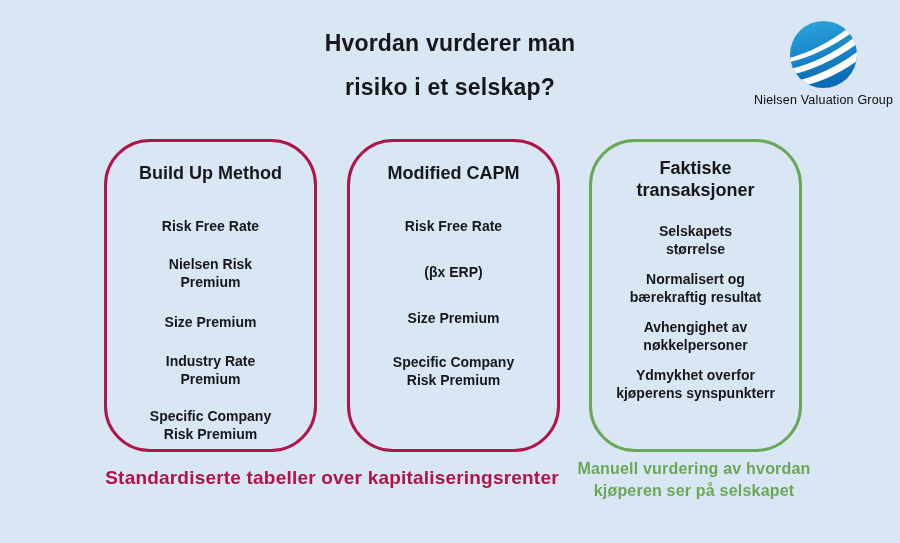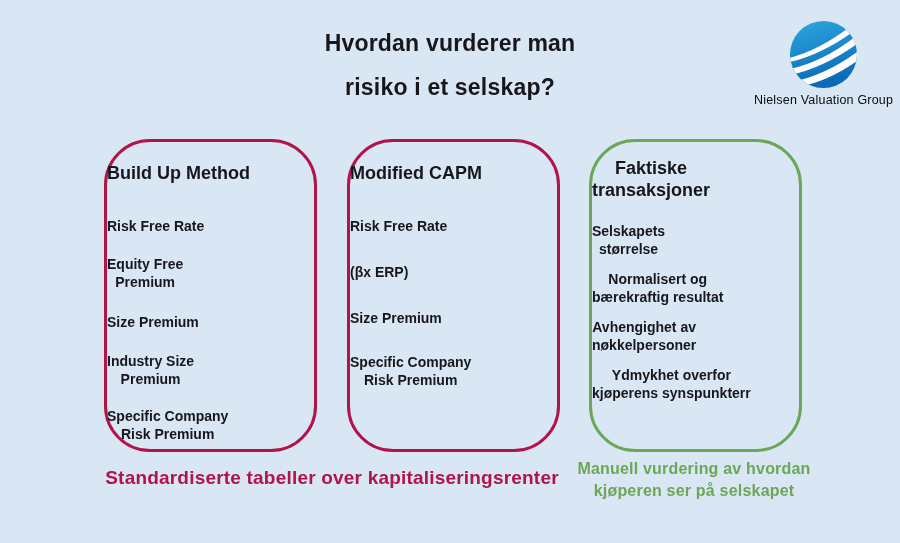--- a/index.html
+++ b/index.html
@@ -31,21 +31,21 @@
   .logo{position:absolute;left:754px;top:21px;width:138px;text-align:center;}
   .logo svg{display:block;margin:0 auto;}
   .logo-text{margin-top:5px;font-size:12.5px;color:#0b0b0b;letter-spacing:.2px;white-space:nowrap;}
 
   
   .box{
     position:absolute;top:139px;width:213px;height:313px;
     border:3.5px solid var(--crimson);
     border-radius:46px;
     text-align:center;color:var(--text);
-    display:flex;flex-direction:column;align-items:flex-start;
+    display:flex;flex-direction:column;align-items:center;
   }
   .box.b1{left:104px;}
   .box.b2{left:347px;}
   .box.b3{left:589px;border-color:var(--green);}
   .box h2{
     font-size:18px;font-weight:700;line-height:22px;
     margin-top:20px;white-space:pre-line;
   }
   .box .item{
     font-size:14px;font-weight:700;line-height:18px;
@@ -92,24 +92,24 @@
         <path d="M-4,48 Q30,42 65,15 L67.5,21.5 Q32,47 -2,53.5 Z"></path>
         <path d="M2,60 Q36,53 68,29 L69.5,37 Q38,60 8,65 Z"></path>
       </g>
     </svg>
     <div class="logo-text">Nielsen Valuation Group</div>
   </div>
 
   <section class="box b1">
     <h2>Build Up Method</h2>
     <div class="item i1">Risk Free Rate</div>
-    <div class="item i2">Equity Free
+    <div class="item i2">Nielsen Risk
 Premium</div>
     <div class="item i3">Size Premium</div>
-    <div class="item i4">Industry Size
+    <div class="item i4">Industry Rate
 Premium</div>
     <div class="item i5">Specific Company
 Risk Premium</div>
   </section>
 
   <section class="box b2">
     <h2>Modified CAPM</h2>
     <div class="item i1">Risk Free Rate</div>
     <div class="item i2">(βx ERP)</div>
     <div class="item i3">Size Premium</div>

